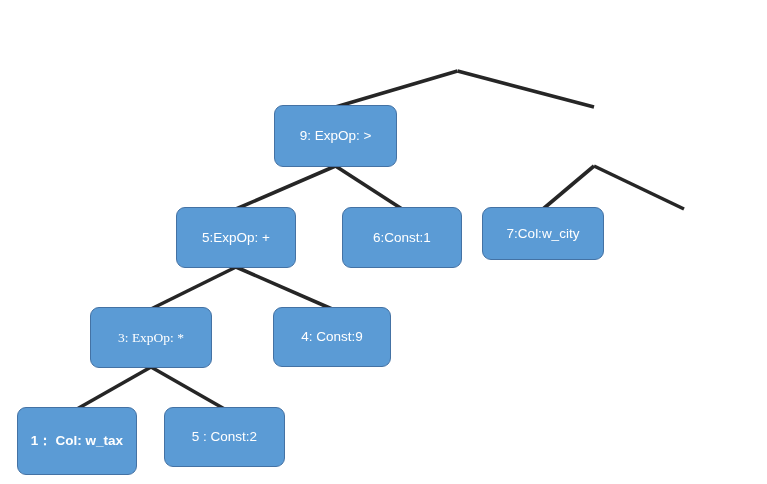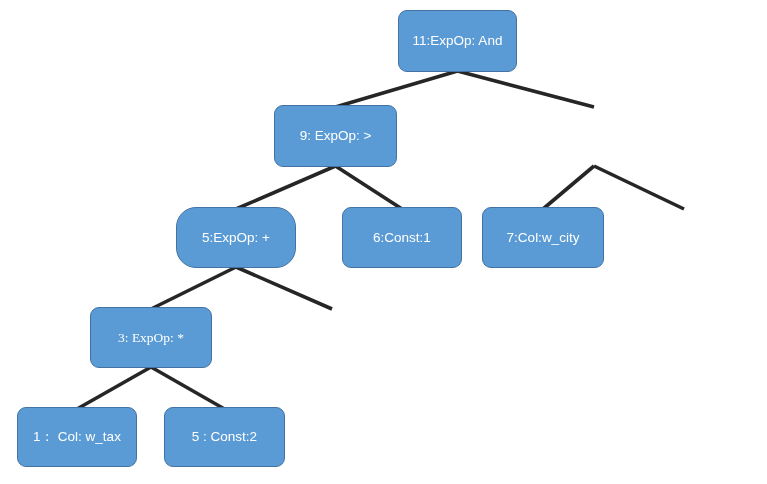--- a/index.html
+++ b/index.html
@@ -54,32 +54,32 @@
     <line x1="335.5" y1="166" x2="236" y2="209"></line>
     <line x1="335.5" y1="166" x2="402" y2="209"></line>
     <line x1="594" y1="166" x2="543" y2="209"></line>
     <line x1="594" y1="166" x2="684" y2="209"></line>
     <line x1="236" y1="267" x2="151" y2="309"></line>
     <line x1="236" y1="267" x2="332" y2="309"></line>
     <line x1="151" y1="367" x2="77" y2="409"></line>
     <line x1="151" y1="367" x2="224.5" y2="409"></line>
   </svg>
 
-  <div class="node" style="left:398px; top:10px;  width:119px; height:62px;">11:ExpOp: And</div>
 
   <div class="node" style="left:274px; top:105px; width:123px; height:62px;text-align:center;">9: ExpOp: &gt;</div>
 
 
-  <div class="node" style="left:176px; top:207px; width:120px; height:61px;border-radius:20px;">5:ExpOp: +</div>
+  <div class="node" style="left:176px; top:207px; width:120px; height:61px;">5:ExpOp: +</div>
 
   <div class="node" style="left:342px; top:207px; width:120px; height:61px;">6:Const:1</div>
 
-  <div class="node" style="left:482px; top:207px; width:122px; height:61px;">7:Col:w_city</div>
+  <div class="node" style="left:482px; top:207px; width:122px; height:53px;">7:Col:w_city</div>
 
 
   <div class="node" style="left:90px;  top:307px; width:122px; height:61px;font-family:Liberation Serif, serif;">3: ExpOp: *</div>
 
+  <div class="node" style="left:273px; top:307px; width:118px; height:60px;">4: Const:9</div>
 
-  <div class="node" style="left:17px;  top:407px; width:120px; height:60px;">1： Col: w_tax</div>
+  <div class="node" style="left:17px;  top:407px; width:120px; height:68px;font-weight:bold;">1： Col: w_tax</div>
 
   <div class="node" style="left:164px; top:407px; width:121px; height:60px;">5 : Const:2</div>
 
 </div>
 
 </body></html>

